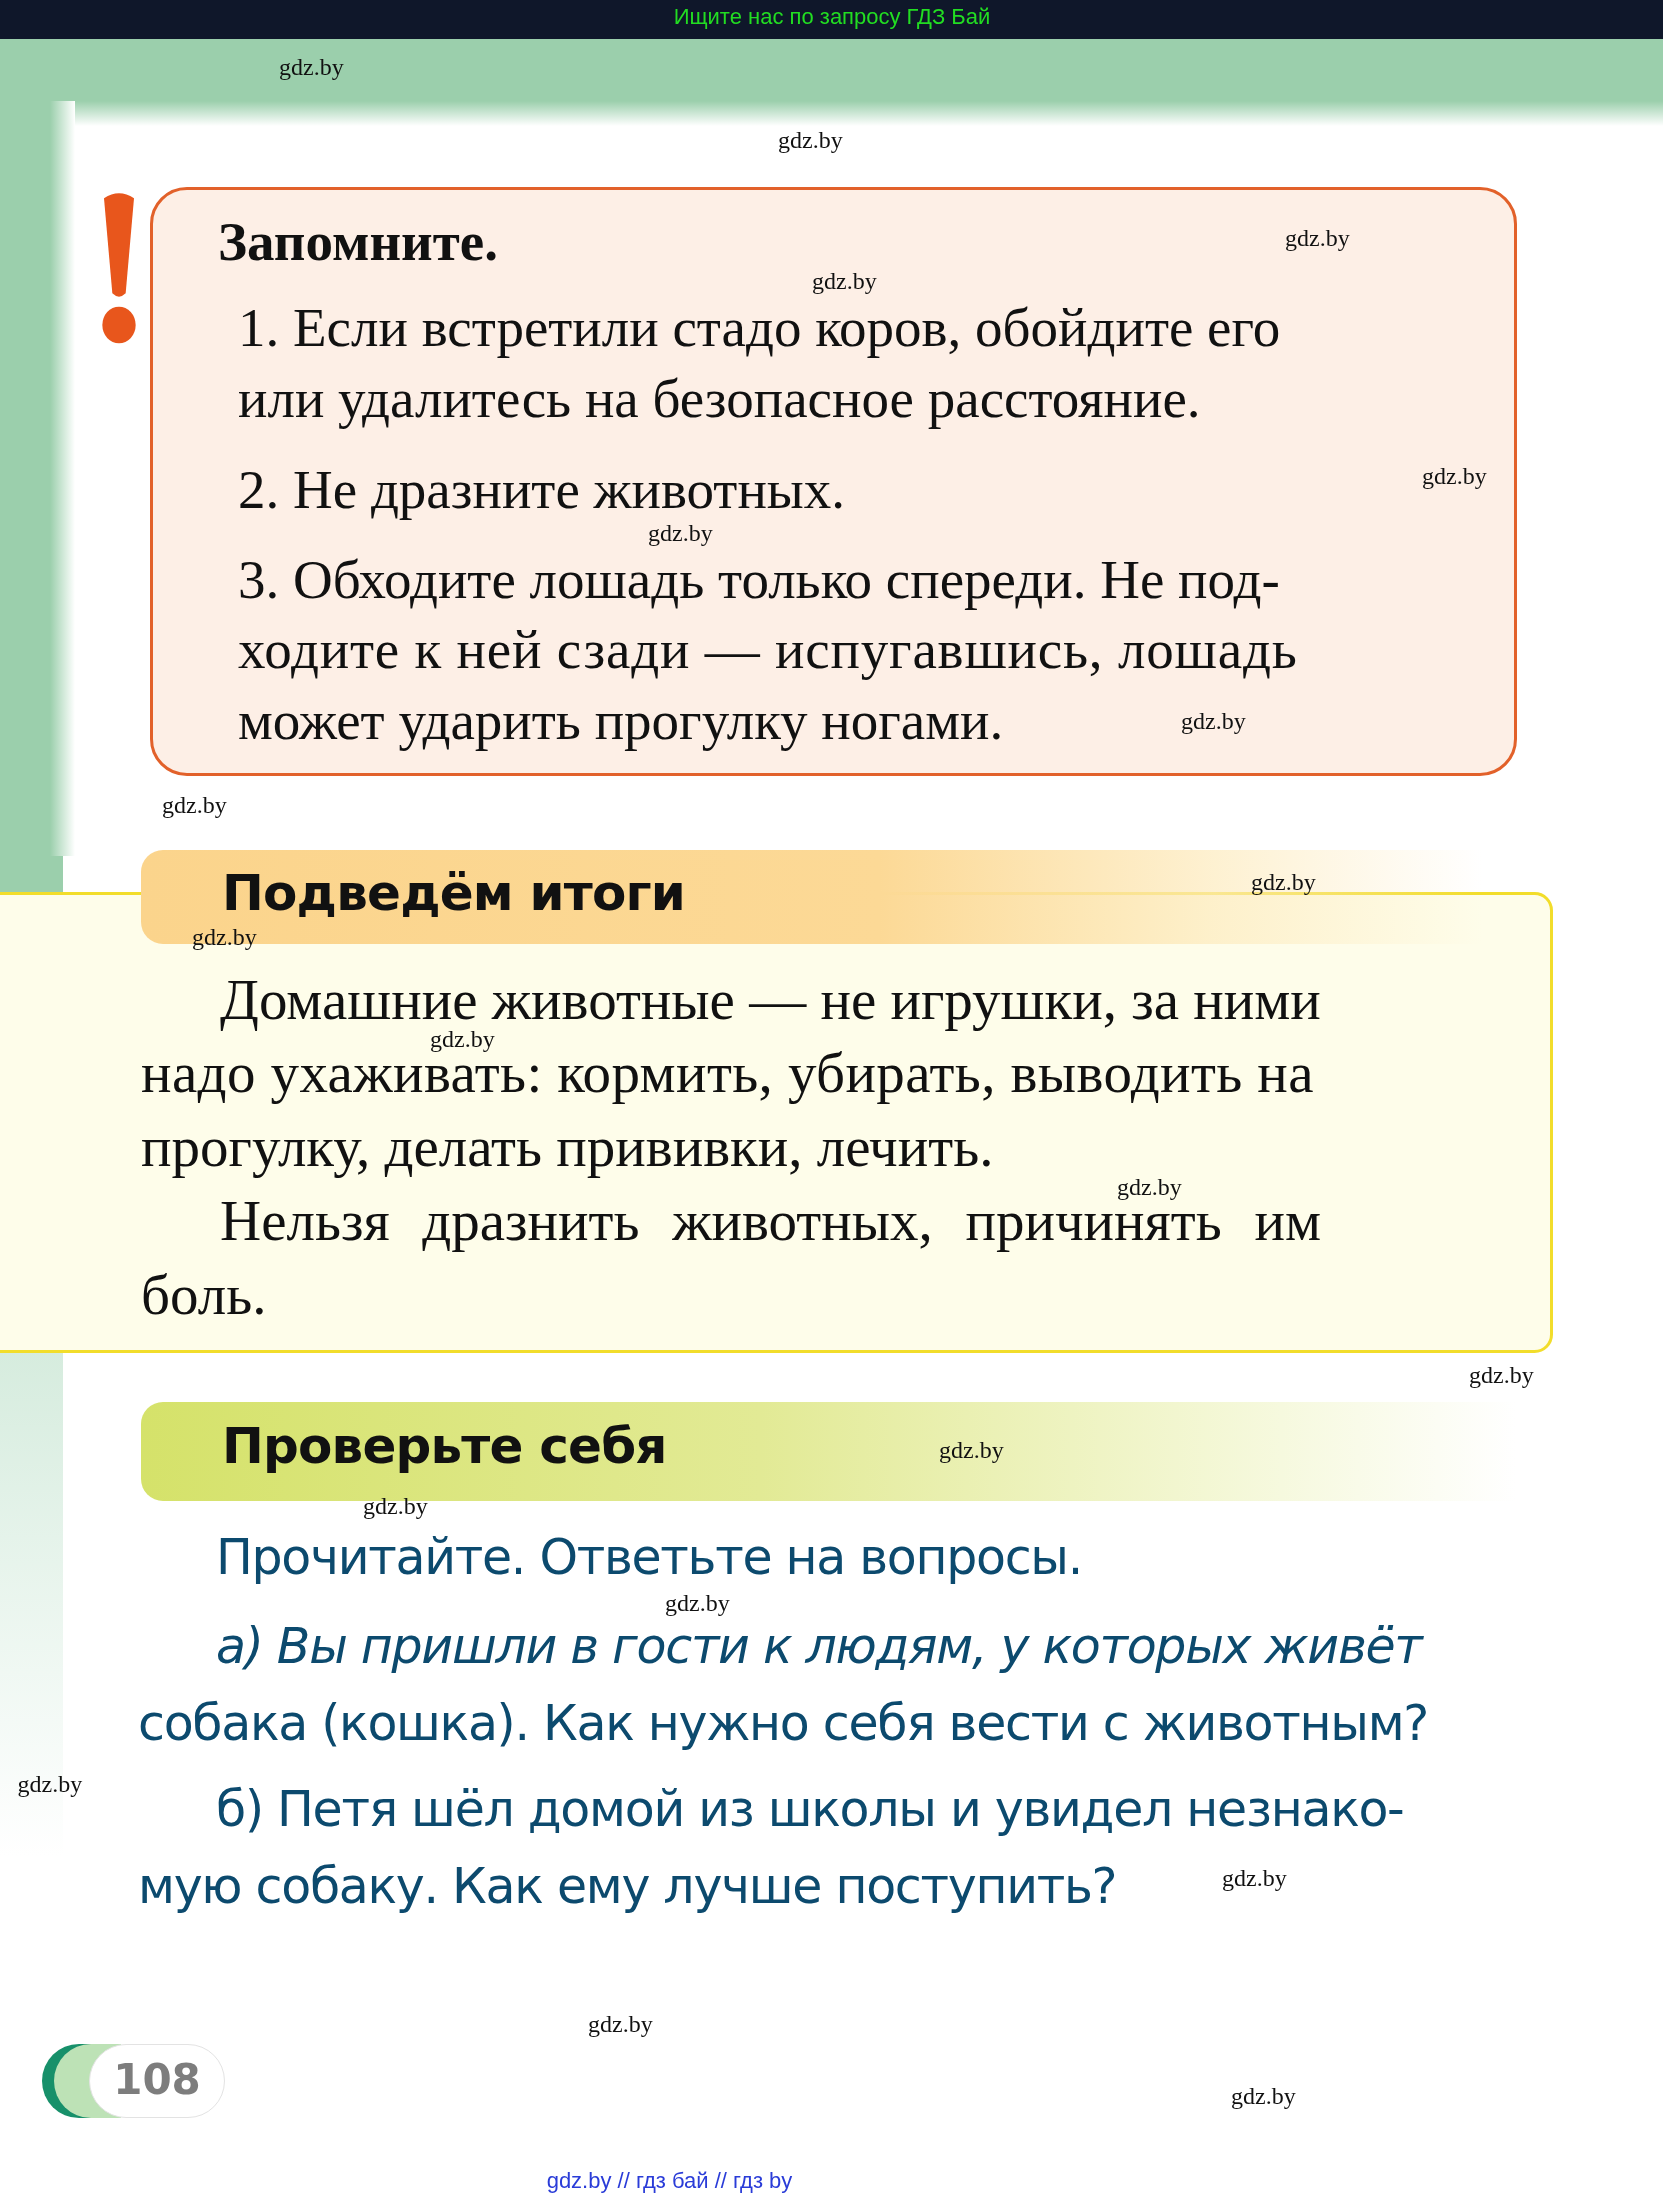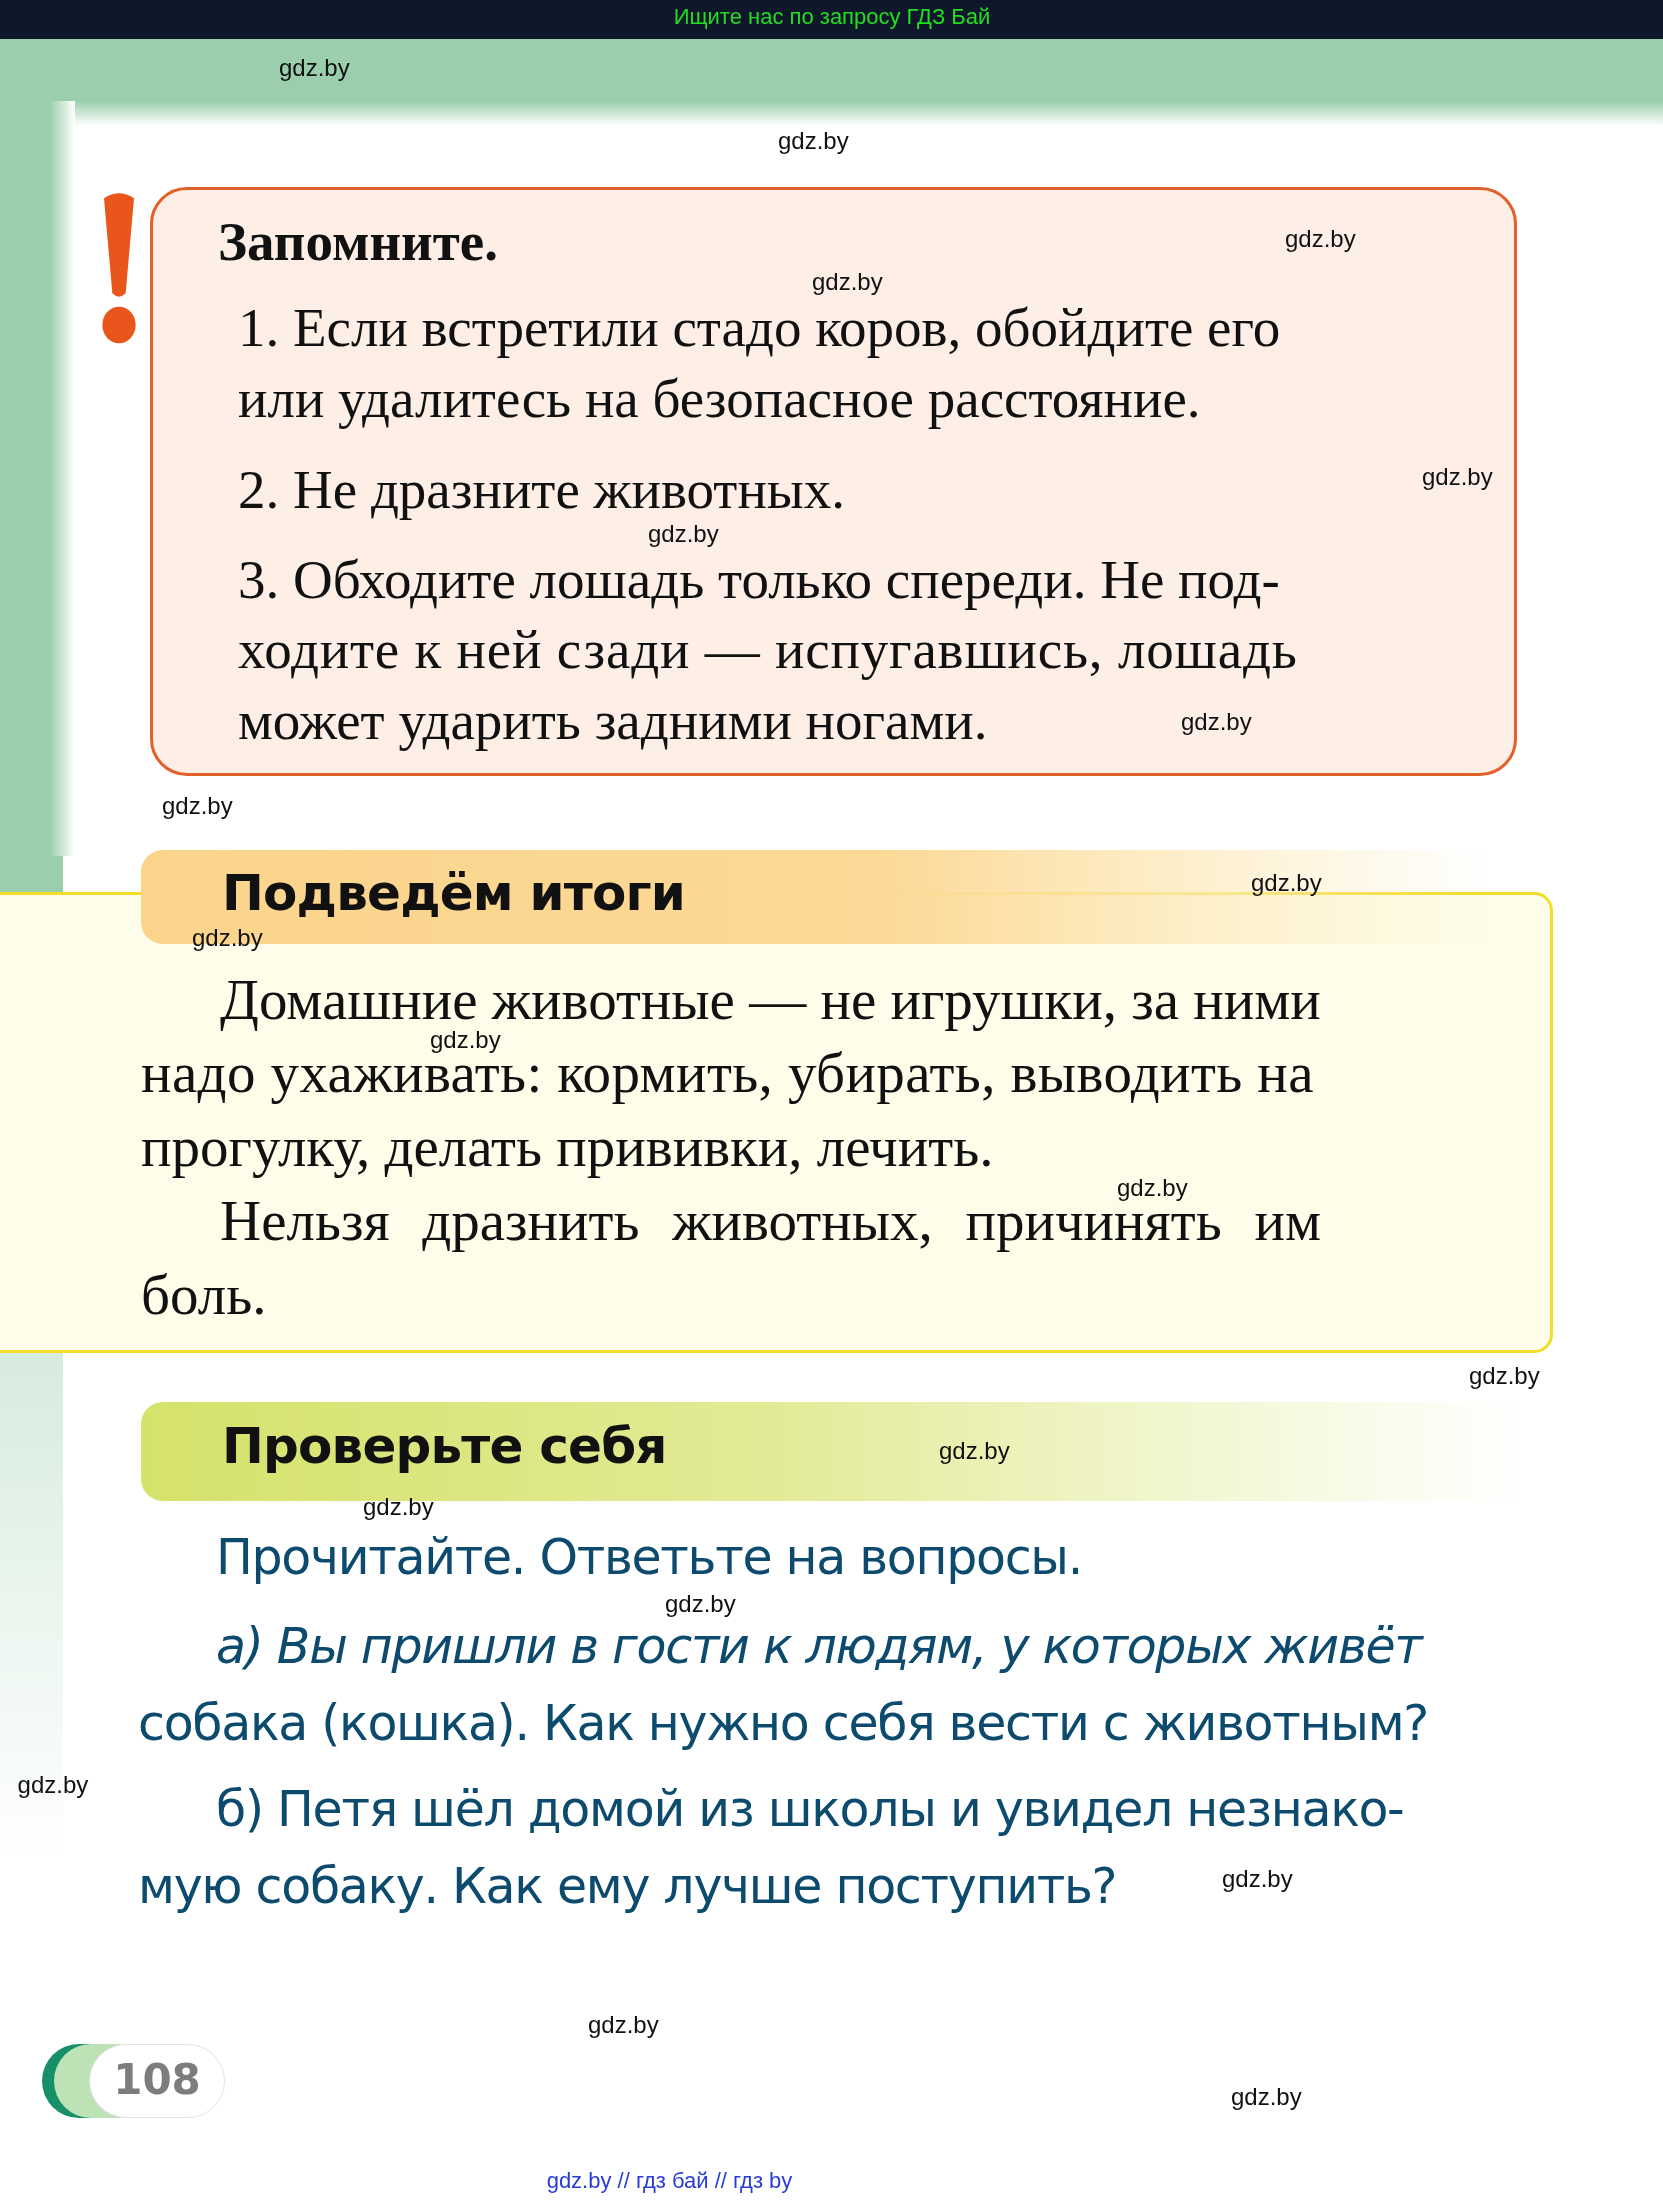--- a/index.html
+++ b/index.html
@@ -5,21 +5,21 @@
   html,body{margin:0;padding:0;}
   body{width:1664px;height:2205px;position:relative;background:#ffffff;overflow:hidden;font-family:"Liberation Serif",serif;}
   .abs{position:absolute;}
   .top-strip{left:0;top:0;width:1664px;height:39px;background:#0f172a;text-align:center;}
   .top-strip span{font-family:"Liberation Sans",sans-serif;font-size:22px;color:#22dd22;line-height:34px;}
   .green-band{left:0;top:39px;width:1664px;height:67px;background:#9bcfac;}
   .green-fade{left:63px;top:101px;width:1601px;height:25px;background:linear-gradient(#9bcfac,#ffffff);}
   .green-left{left:0;top:39px;width:63px;height:855px;background:#9bcfac;}
   .green-left-fade{left:0;top:1353px;width:63px;height:503px;background:linear-gradient(#d6ecde,#ffffff);}
   .green-left-edge{left:50px;top:101px;width:25px;height:755px;background:linear-gradient(90deg,#9bcfac,#ffffff);}
-  .wm{font-family:Liberation Sans, sans-serif;font-size:24px;color:#111;white-space:nowrap;}
+  .wm{font-family:Liberation Serif, serif;font-size:24px;color:#111;white-space:nowrap;}
   .excl{left:94px;top:186px;width:50px;height:168px;}
   .remember-box{left:150px;top:187px;width:1367px;height:589px;background:#fdefe6;border:3.4px solid #e2612a;border-radius:37px;box-sizing:border-box;}
   .remember-title{left:218px;top:210px;font-size:55px;font-weight:bold;color:#111;text-align:center;}
   .rem-text{font-size:55px;color:#111;line-height:70px;white-space:nowrap;}
   .summary-box{left:-5px;top:892px;width:1558px;height:461px;background:#fefdea;border:3.4px solid #f2dd2b;border-radius:0 18.4px 18.4px 0;box-sizing:border-box;}
   .summary-head{left:141px;top:850px;width:1342px;height:94px;border-radius:22px 0 0 22px;background:linear-gradient(90deg,#fbd48c 0%,#fcd996 55%,rgba(253,235,190,0.7) 80%,rgba(255,255,255,0) 100%);}
   .section-title{font-family:"DejaVu Sans",sans-serif;font-weight:bold;font-size:50px;color:#111;letter-spacing:-0.8px;}
   .sum-text{font-size:57px;color:#111;line-height:74px;white-space:nowrap;}
   .check-head{left:141px;top:1402px;width:1375px;height:99px;border-radius:22px 0 0 22px;background:linear-gradient(90deg,#d5e26a 0%,#e2ea95 45%,rgba(240,245,200,0.7) 80%,rgba(255,255,255,0) 100%);}
   .chk-text{font-family:"DejaVu Sans",sans-serif;font-size:49px;color:#0c4a6e;line-height:77px;white-space:nowrap;letter-spacing:-1.3px;}
@@ -46,21 +46,21 @@
 <svg class="abs excl" viewBox="0 0 60 200">
   <path d="M12 14 Q30 2 48 14 L38 128 Q30 136 22 128 Z" fill="#e8561c"></path>
   <ellipse cx="30" cy="166" rx="20" ry="22" fill="#e8561c"></ellipse>
 </svg>
 <div class="abs remember-title">Запомните.</div>
 <div class="abs rem-text" style="left:238px;top:293px;">1. Если встретили стадо коров, обойдите его</div>
 <div class="abs rem-text" style="left:238px;top:364px;">или удалитесь на безопасное расстояние.</div>
 <div class="abs rem-text" style="left:238px;top:455px;">2. Не дразните животных.</div>
 <div class="abs rem-text" style="left:238px;top:545px;">3. Обходите лошадь только спереди. Не под-</div>
 <div class="abs rem-text" style="left:238px;top:615px;letter-spacing:0.8px;">ходите к ней сзади — испугавшись, лошадь</div>
-<div class="abs rem-text" style="left:238px;top:686px;">может ударить задними ногами.</div>
+<div class="abs rem-text" style="left:238px;top:686px;">может ударить прогулку ногами.</div>
 
 <div class="abs summary-box"></div>
 <div class="abs summary-head"></div>
 <div class="abs section-title" style="left:222px;top:864px;">Подведём итоги</div>
 <div class="abs sum-text" style="left:220px;top:963px;">Домашние животные — не игрушки, за ними</div>
 <div class="abs sum-text" style="left:141px;top:1036px;letter-spacing:0.4px;">надо ухаживать: кормить, убирать, выводить на</div>
 <div class="abs sum-text" style="left:141px;top:1110px;">прогулку, делать прививки, лечить.</div>
 <div class="abs sum-text" style="left:220px;top:1184px;word-spacing:18.4px;">Нельзя дразнить животных, причинять им</div>
 <div class="abs sum-text" style="left:141px;top:1258px;">боль.</div>
 

